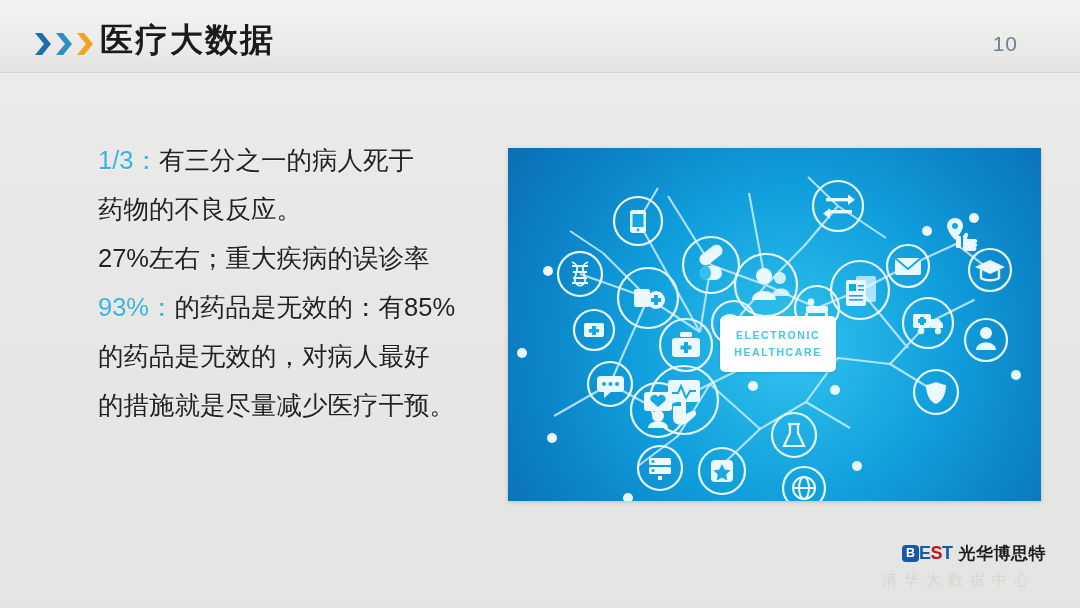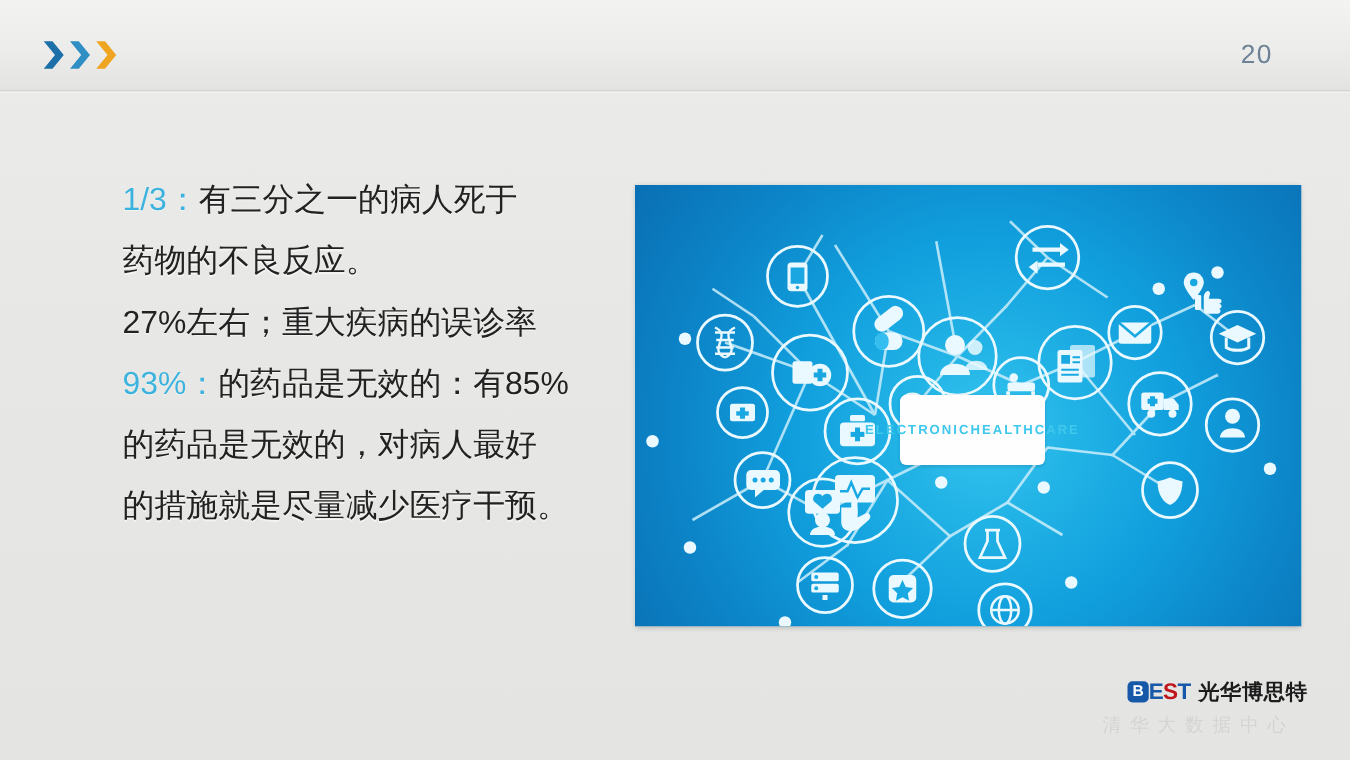--- a/index.html
+++ b/index.html
@@ -32,21 +32,21 @@
   .hl{color:#3cb3de;margin-top:38px;}
 
   
   .figure{position:absolute;left:508px;top:148px;width:533px;height:353px;
           background:
             radial-gradient(circle at 53% 56%, #37c6f0 0%, #22b3e6 20%, #119fdd 45%, #0c85c8 72%, #0a6fb4 100%);
           box-shadow:0 1px 4px rgba(0,0,0,.18);overflow:hidden;}
   .figure svg{position:absolute;left:0;top:0;}
   .centerbox{position:absolute;left:212px;top:168px;width:116px;height:56px;
              background:#fefeff;border-radius:5px;
-             display:flex;align-items:center;justify-content:center;
+             display:flex;flex-direction:column;align-items:center;justify-content:center;
              box-shadow:0 1px 3px rgba(0,0,0,.12);}
   .centerbox span{color:#3fc8ec;font-size:10.5px;letter-spacing:1.6px;line-height:17px;
                   font-weight:bold;}
 
   
   .logo{position:absolute;right:34px;bottom:43px;display:flex;align-items:center;gap:6px;}
   .logo-mark{display:flex;align-items:center;}
   .logo-b{width:17px;height:17px;border-radius:4px;background:#1759a8;color:#fff;
           font-size:12.5px;font-weight:bold;display:flex;align-items:center;
           justify-content:center;line-height:1;}
@@ -70,21 +70,22 @@
       <polygon points="2,2 11,13 2,24 9,24 18,13 9,2" fill="#1c6fa8"></polygon>
     </svg>
     <svg class="chev" viewBox="0 0 19 26">
       <polygon points="2,2 11,13 2,24 9,24 18,13 9,2" fill="#2f8fc4"></polygon>
     </svg>
     <svg class="chev" viewBox="0 0 19 26">
       <polygon points="2,2 11,13 2,24 9,24 18,13 9,2" fill="#efa521"></polygon>
     </svg>
   </div>
 
-  <div class="pagenum">20</div>
+  <div class="title">医疗大数据</div>
+  <div class="pagenum">10</div>
 
   <div class="body-text">
     <div class="line">
       <span class="hl">1/3：</span><span>有三分之一的病人死于</span>
     </div>
     <div class="line">
       <span>药物的不良反应。</span>
     </div>
     <div class="line">
       <span>27%左右；重大疾病的误诊率</span>

